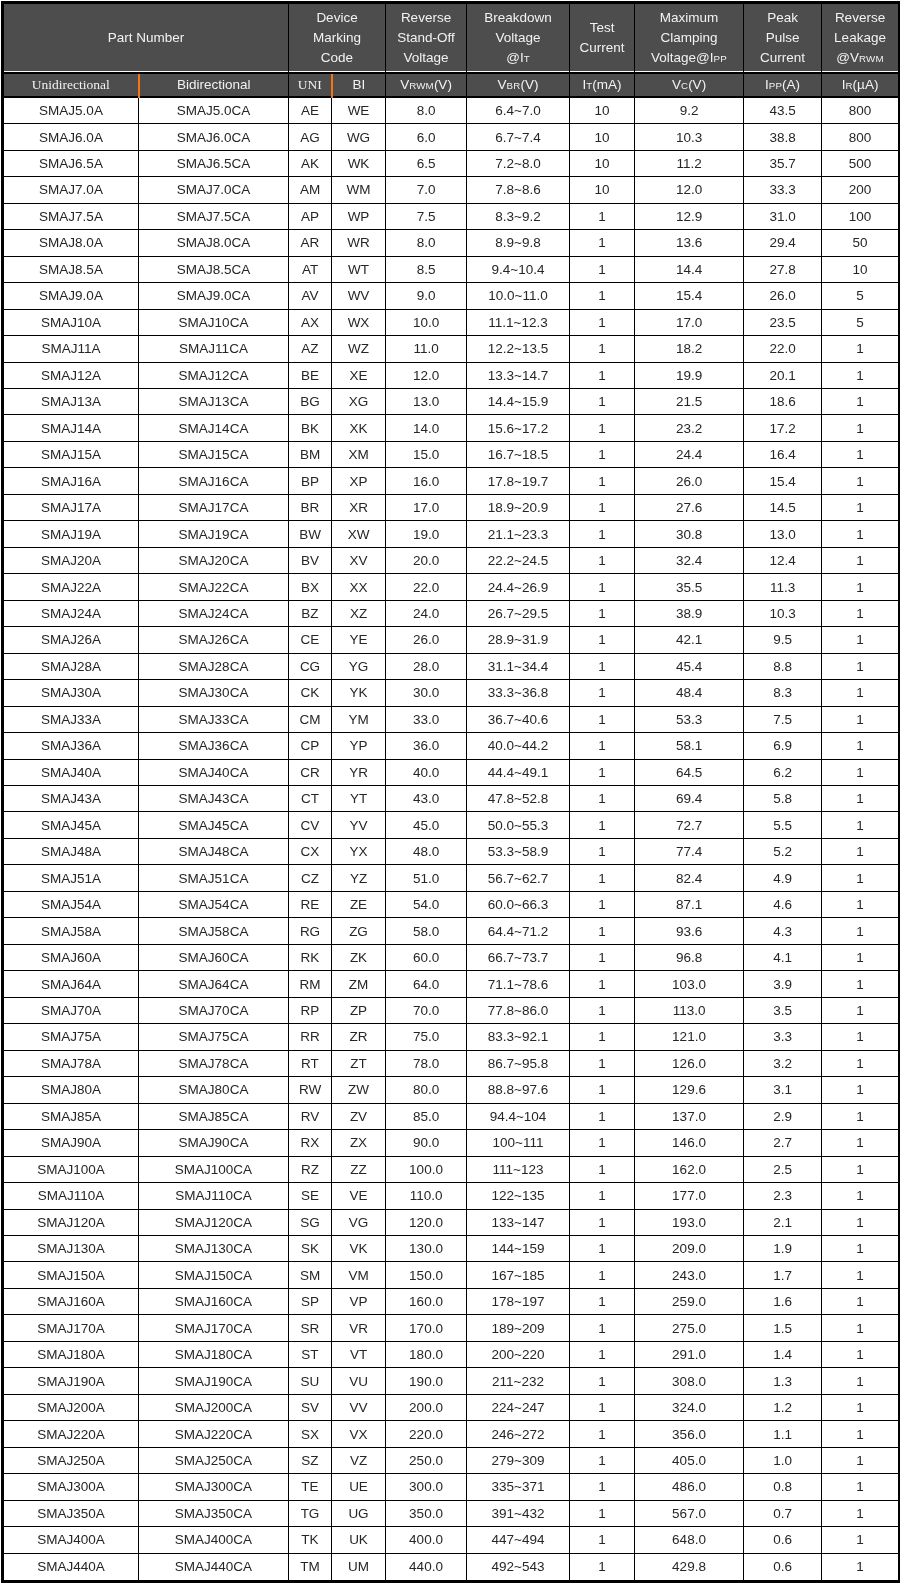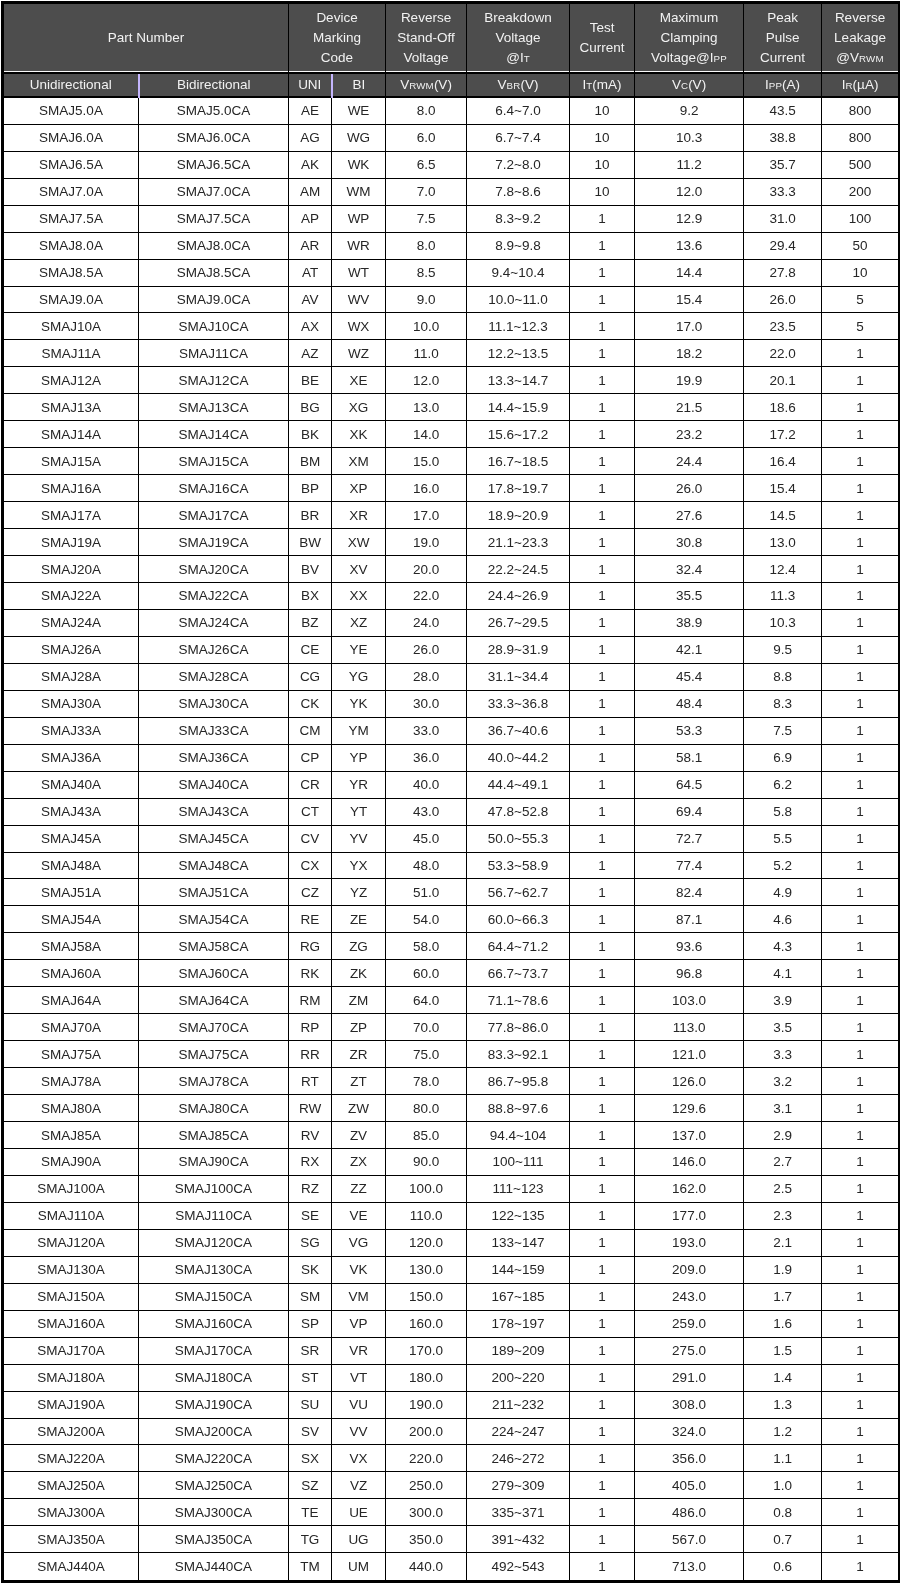--- a/index.html
+++ b/index.html
@@ -34,21 +34,21 @@
   tr.group-row { height: 70px; }
   tr.cols-row  { height: 24px; }
 
   
   tr.group-row th {
     border-bottom: 2px solid #000;
     box-shadow: inset 0 -1px 0 #fafafa;
   }
 
   
-  tr.cols-row th.sep-r { border-right: 2px solid #c4b5fd; }
+  tr.cols-row th.sep-r { border-right: 2px solid #f97316; font-family: Liberation Serif, serif; }
 
   thead { border-bottom: 2.5px solid #000; }
 
   tbody td {
     background: #ffffff;
     color: #262626;
     font-size: 13.5px;
   }
 
   .subsc { font-size: 0.72em; letter-spacing: 0.2px; }
@@ -784,25 +784,37 @@
         <td>TG</td>
         <td>UG</td>
         <td>350.0</td>
         <td>391~432</td>
         <td>1</td>
         <td>567.0</td>
         <td>0.7</td>
         <td>1</td>
       </tr>
       <tr>
+        <td>SMAJ400A</td>
+        <td>SMAJ400CA</td>
+        <td>TK</td>
+        <td>UK</td>
+        <td>400.0</td>
+        <td>447~494</td>
+        <td>1</td>
+        <td>648.0</td>
+        <td>0.6</td>
+        <td>1</td>
+      </tr>
+      <tr>
         <td>SMAJ440A</td>
         <td>SMAJ440CA</td>
         <td>TM</td>
         <td>UM</td>
         <td>440.0</td>
         <td>492~543</td>
         <td>1</td>
-        <td>713.0</td>
+        <td>429.8</td>
         <td>0.6</td>
         <td>1</td>
       </tr>
     </tbody>
 </table>
 
 </body></html>

